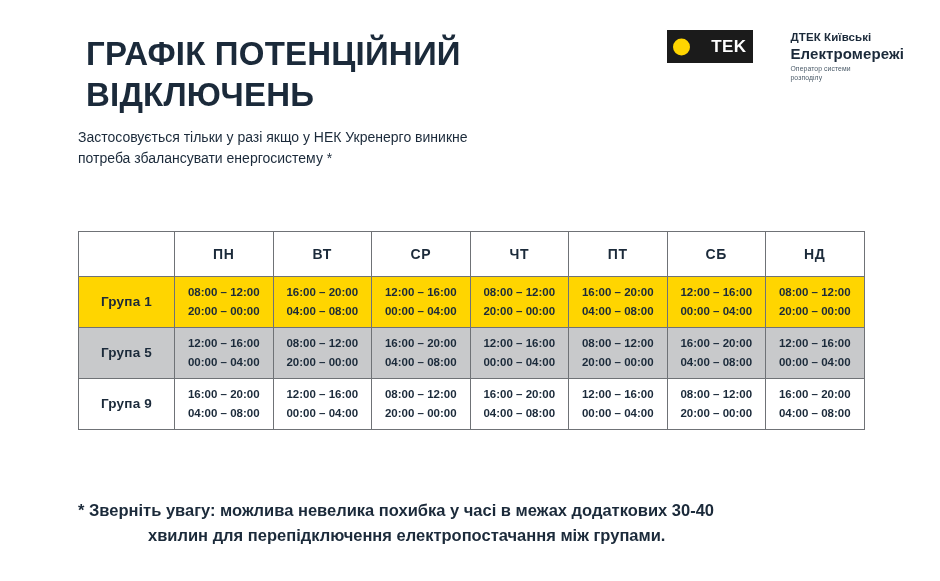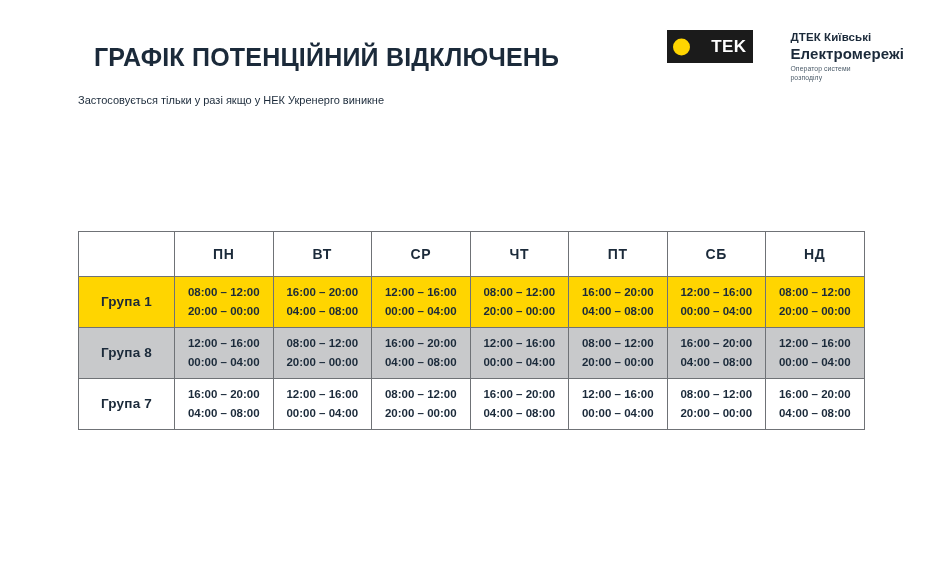--- a/index.html
+++ b/index.html
@@ -24,30 +24,30 @@
   }
 
   
   .header {
     position: absolute;
     left: 78px;
     top: 26px;
     width: 600px;
   }
   .title {
-    font-size: 25px;
+    font-size: 33px;
     font-weight: bold;
     line-height: 1.24;
     letter-spacing: 0.2px;
     color: #1b2a3a;
-    margin: 16px;
+    margin: 8px;
   }
   .subtitle {
-    margin-top: 19px;
-    font-size: 11px;
+    margin-top: 11px;
+    font-size: 14px;
     line-height: 1.48;
     color: #1b2a3a;
     font-weight: 400;
   }
 
   
   .logo-block {
     position: absolute;
     right: 36px;
     top: 30px;
@@ -185,20 +185,21 @@
 <body>
 
 <div class="page">
 
   <div class="header">
     <h1 class="title">
       <span>ГРАФІК ПОТЕНЦІЙНИЙ ВІДКЛЮЧЕНЬ</span><br>
     </h1>
     <div class="subtitle">
       <span>Застосовується тільки у разі якщо у НЕК Укренерго виникне</span><br>
+      <span>потреба збалансувати енергосистему *</span>
     </div>
   </div>
 
   <div class="logo-block">
     <div class="logo-mark">
       <span class="dot"></span>
       <span class="mark-text">TEK</span>
     </div>
     <div class="logo-text">
       <div class="l1">ДТЕК Київські</div>
@@ -262,21 +263,21 @@
             <span class="slot-line">12:00 – 16:00</span>
             <span class="slot-line">00:00 – 04:00</span>
           </td>
           <td class="slot">
             <span class="slot-line">08:00 – 12:00</span>
             <span class="slot-line">20:00 – 00:00</span>
           </td>
         </tr>
 
         <tr class="row-gray">
-          <td class="group-label">Група 8</td>
+          <td class="group-label">Група 5</td>
           <td class="slot">
             <span class="slot-line">12:00 – 16:00</span>
             <span class="slot-line">00:00 – 04:00</span>
           </td>
           <td class="slot">
             <span class="slot-line">08:00 – 12:00</span>
             <span class="slot-line">20:00 – 00:00</span>
           </td>
           <td class="slot">
             <span class="slot-line">16:00 – 20:00</span>
@@ -294,21 +295,21 @@
             <span class="slot-line">16:00 – 20:00</span>
             <span class="slot-line">04:00 – 08:00</span>
           </td>
           <td class="slot">
             <span class="slot-line">12:00 – 16:00</span>
             <span class="slot-line">00:00 – 04:00</span>
           </td>
         </tr>
 
         <tr class="row-white">
-          <td class="group-label">Група 7</td>
+          <td class="group-label">Група 9</td>
           <td class="slot">
             <span class="slot-line">16:00 – 20:00</span>
             <span class="slot-line">04:00 – 08:00</span>
           </td>
           <td class="slot">
             <span class="slot-line">12:00 – 16:00</span>
             <span class="slot-line">00:00 – 04:00</span>
           </td>
           <td class="slot">
             <span class="slot-line">08:00 – 12:00</span>
@@ -329,14 +330,18 @@
           <td class="slot">
             <span class="slot-line">16:00 – 20:00</span>
             <span class="slot-line">04:00 – 08:00</span>
           </td>
         </tr>
 
       </tbody>
     </table>
   </div>
 
+  <div class="footnote">
+    <span>* Зверніть увагу: можлива невелика похибка у часі в межах додаткових 30-40</span>
+    <span class="fn-line2">хвилин для перепідключення електропостачання між групами.</span>
+  </div>
 
 </div>
 
 </body></html>

